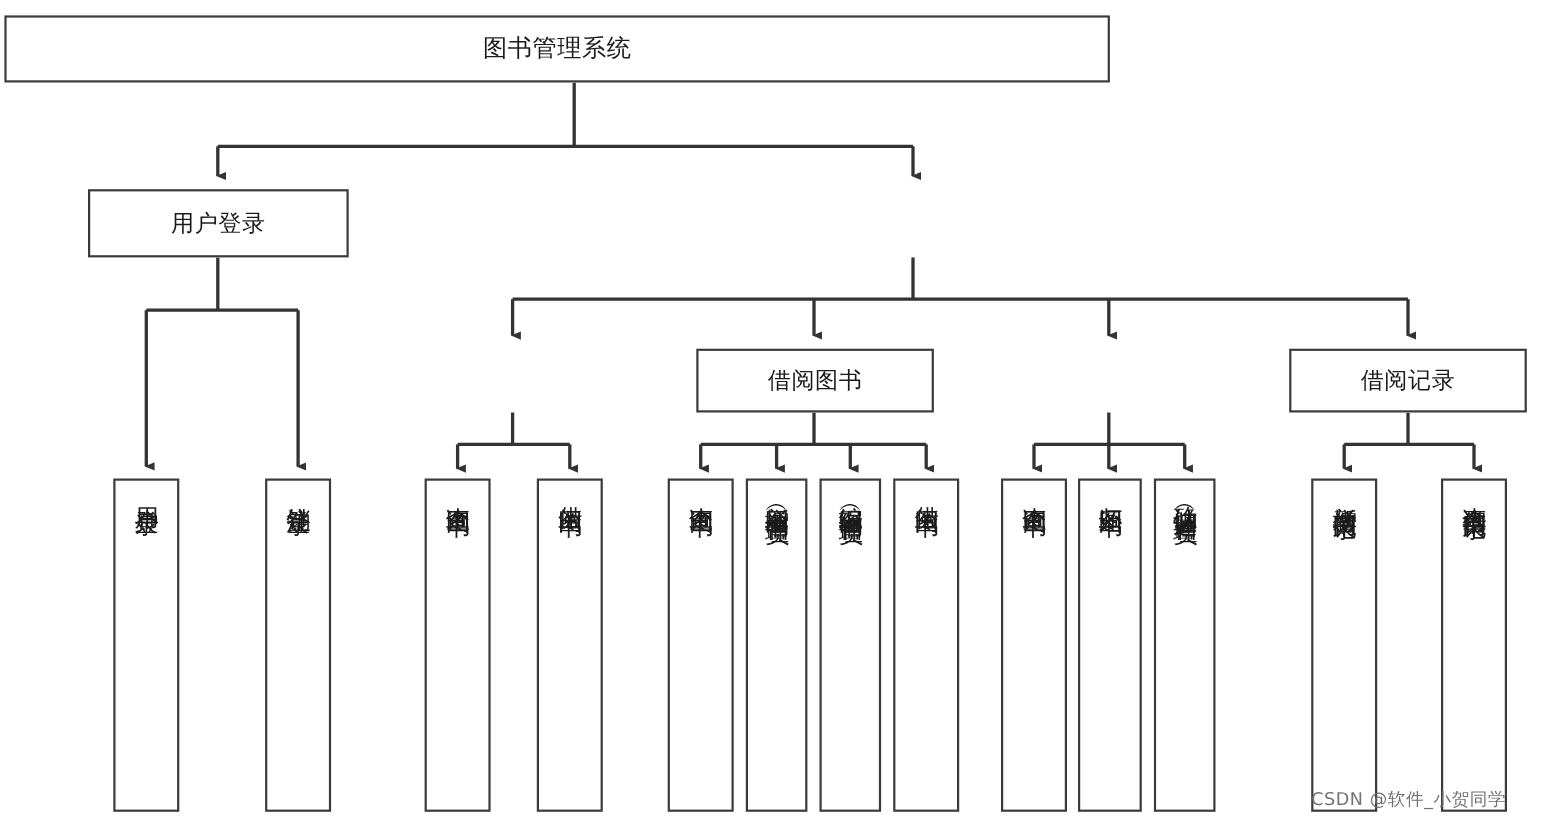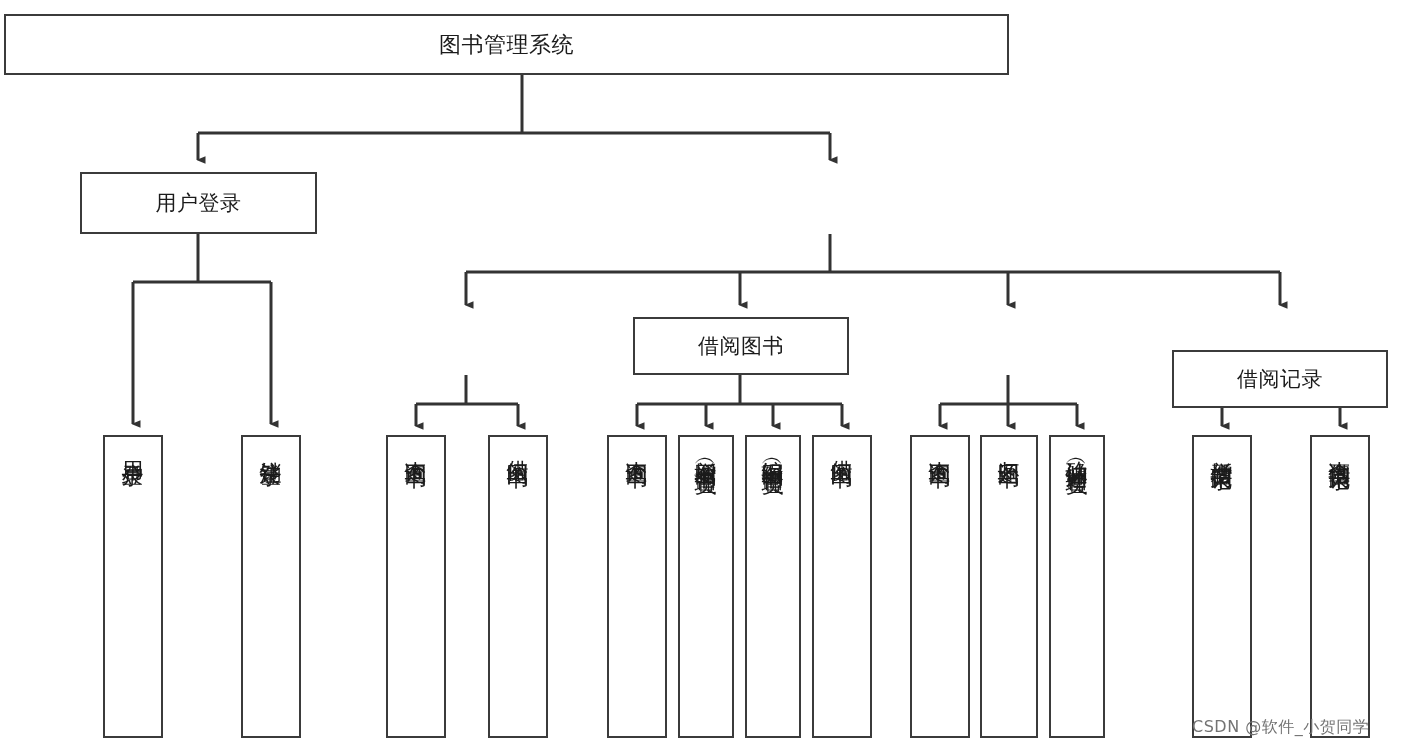--- a/index.html
+++ b/index.html
@@ -133,21 +133,21 @@
     <span class="node-label">图书管理系统</span>
   </div>
 
   <div class="node lvl2" style="left:80px; top:172px; width:237px; height:62px;">
     <span class="node-label">用户登录</span>
   </div>
 
   <div class="node lvl3" style="left:633px; top:317px; width:216px; height:58px;">
     <span class="node-label">借阅图书</span>
   </div>
-  <div class="node lvl3" style="left:1172px; top:317px; width:216px; height:58px;margin-top:33px;">
+  <div class="node lvl3" style="left:1172px; top:317px; width:216px; height:58px;">
     <span class="node-label">借阅记录</span>
   </div>
 
   <div class="node leaf" style="left:103px; top:435px; width:60px; height:303px;">
     <span class="node-label">用户登录</span>
   </div>
   <div class="node leaf" style="left:241px; top:435px; width:60px; height:303px;">
     <span class="node-label">注销登录</span>
   </div>
 

